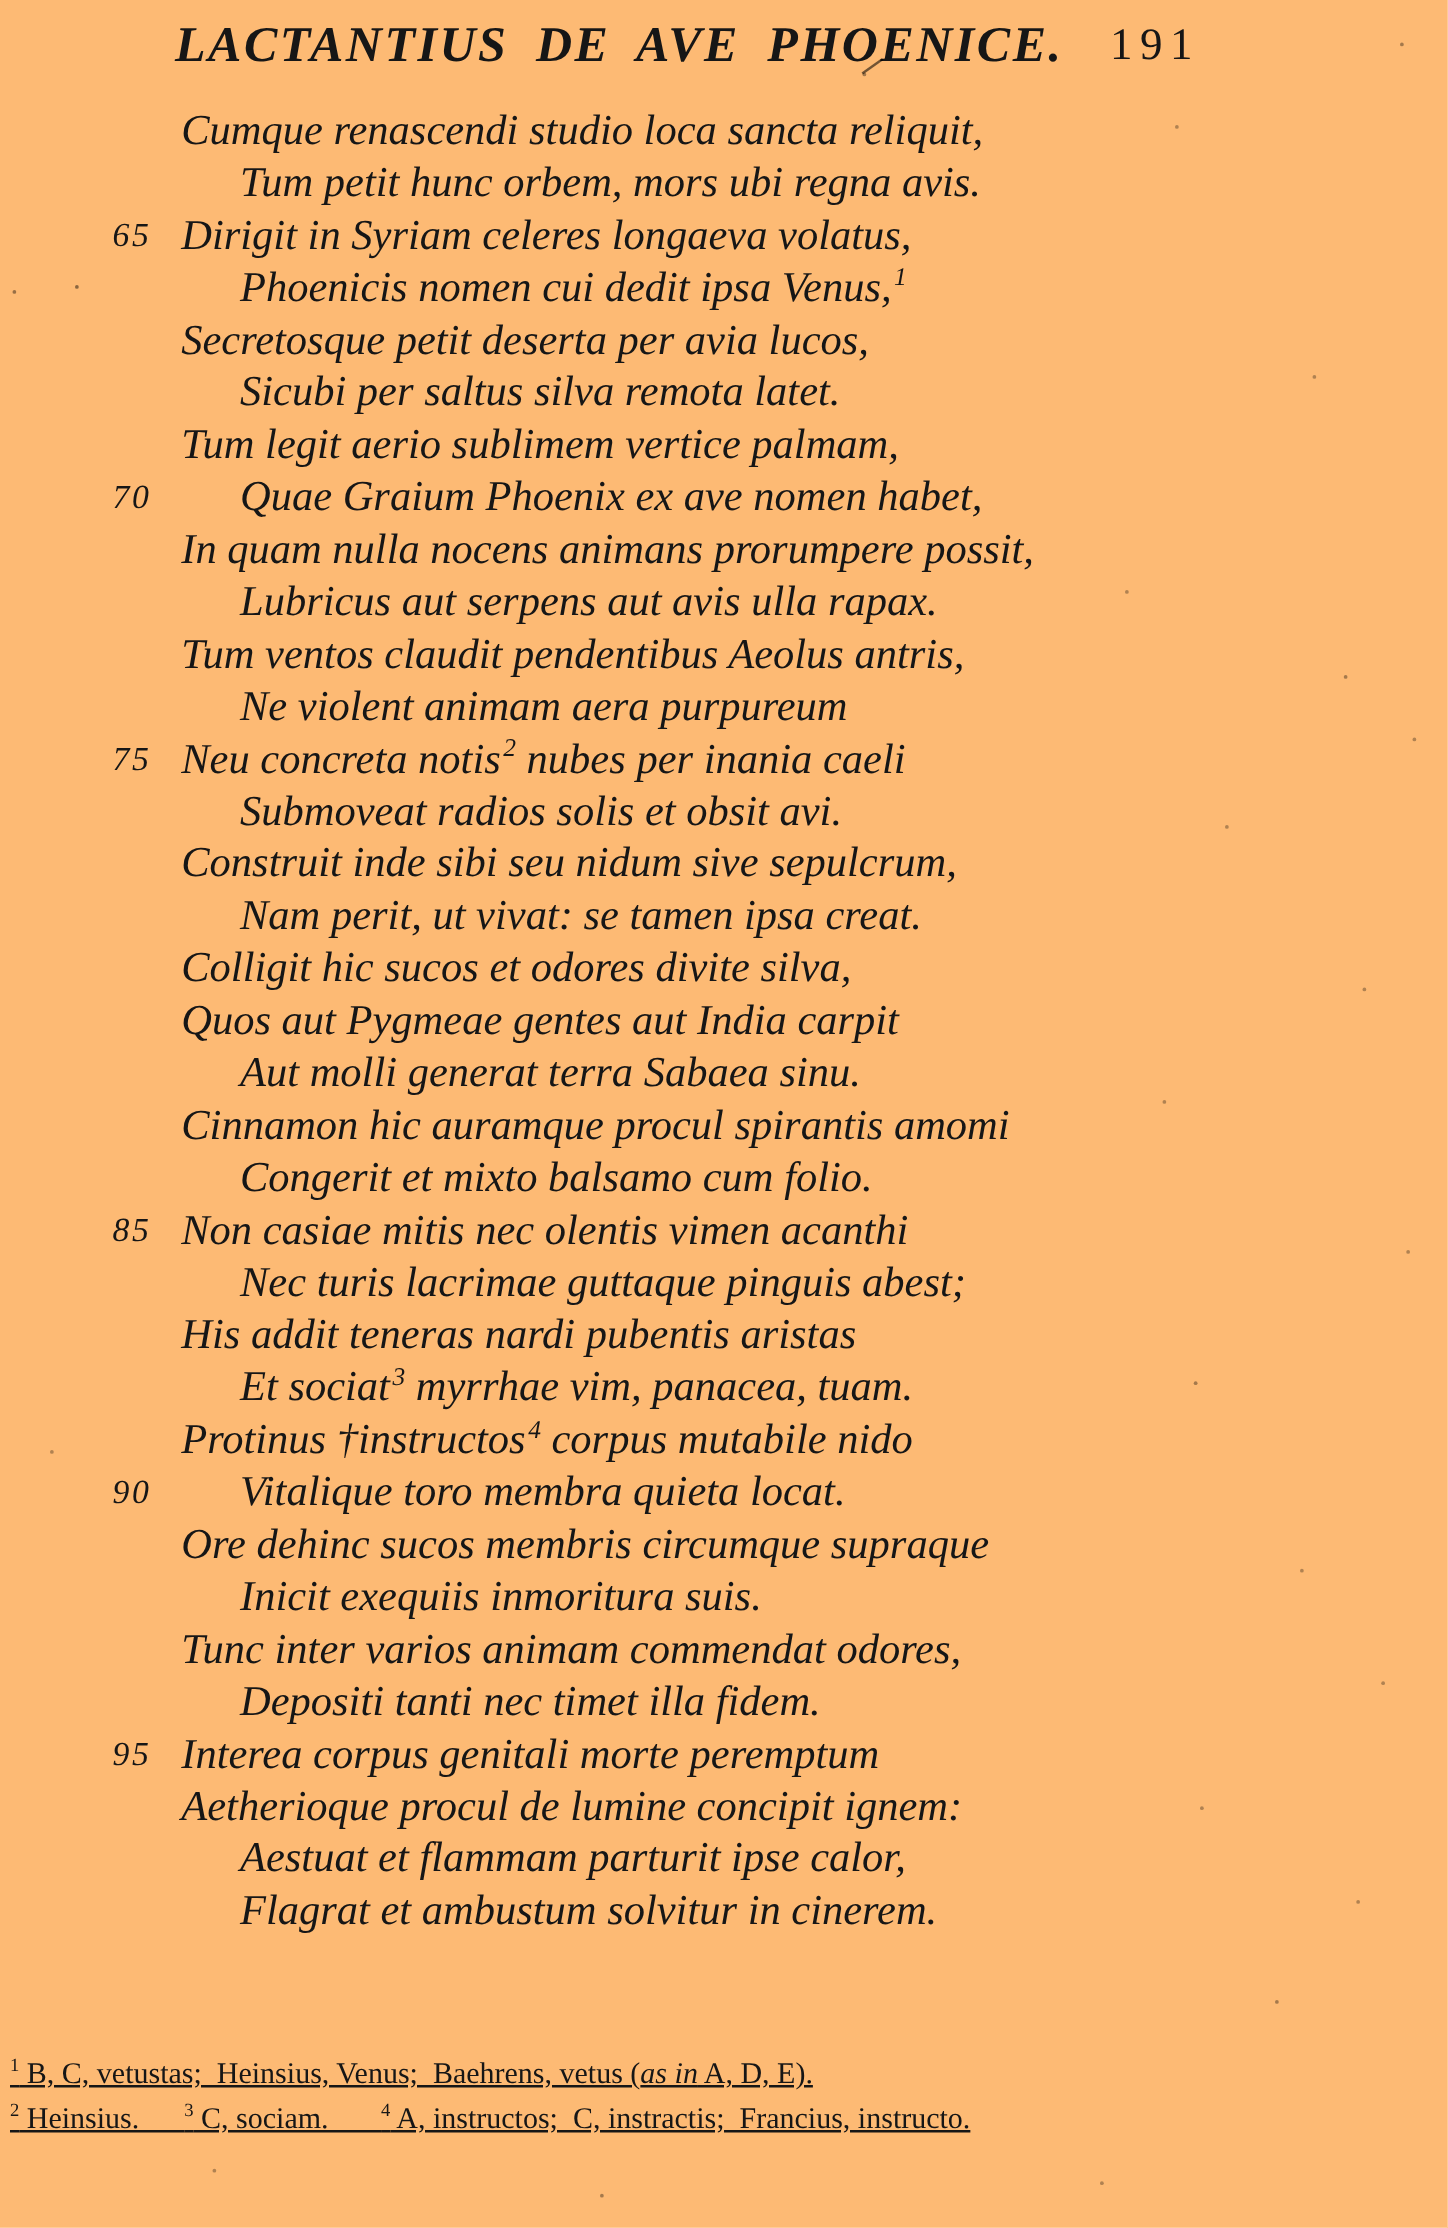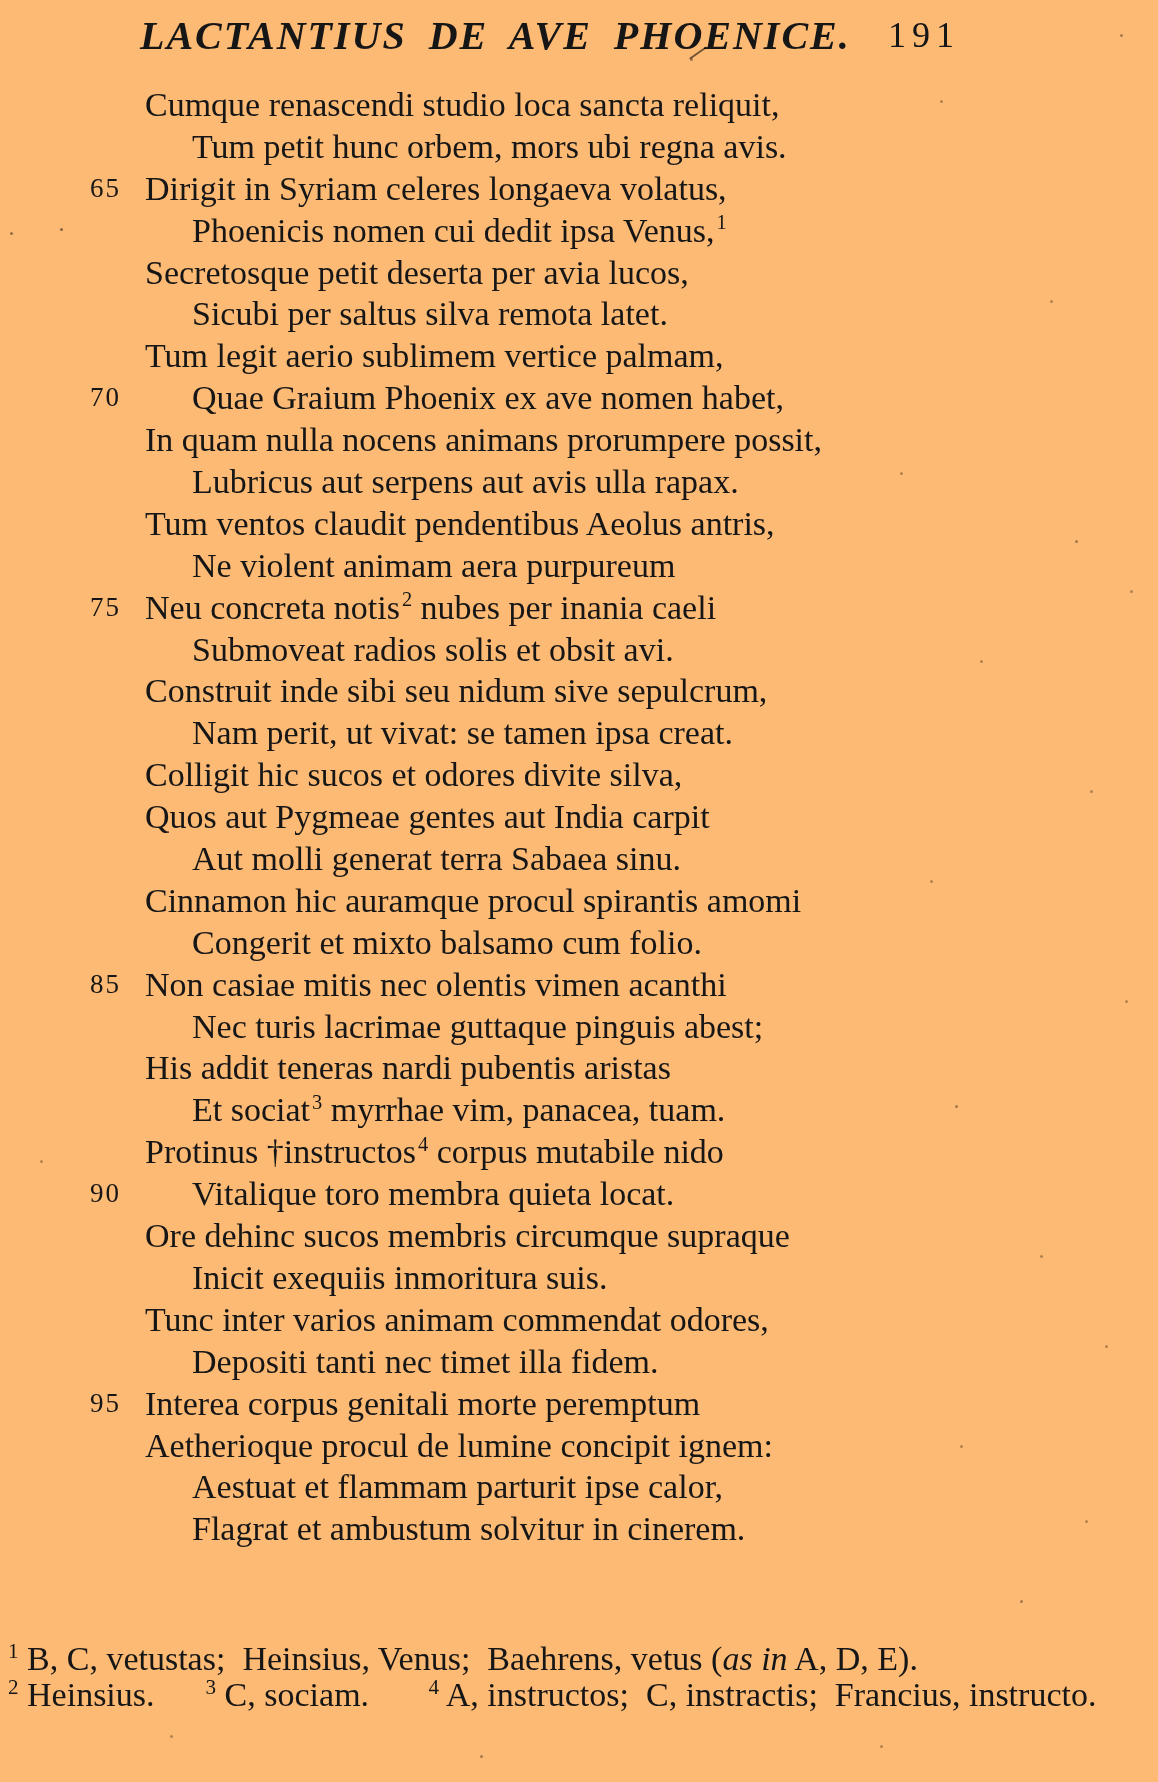--- a/index.html
+++ b/index.html
@@ -30,21 +30,21 @@
   .page-number {
     position: absolute;
     top: 14px; left: 888px;
     font-size: 36px;
     letter-spacing: 6px;
     font-variant-numeric: oldstyle-nums;
   }
   
   .poem {
     position: absolute;
-    top: 84px; left: 0; width: 1158px;
+    top: 84px; left: 0; width: 1158px; font-style: italic;
   }
   .vline {
     position: relative;
     height: 41.9px;
     white-space: nowrap;
     font-size: 34px;
     line-height: 41.9px;
   }
   .vline .num {
     position: absolute;
@@ -60,21 +60,22 @@
   .vline sup {
     font-size: 60%;
     vertical-align: super;
     line-height: 0;
     margin-left: 2px;
   }
   
   .footnotes {
     position: absolute;
     top: 1641px; left: 8px; width: 1100px;
-    font-size: 34px;
+    font-size: 24px;
+    text-decoration: underline;
   }
   .fnline {
     white-space: pre;
     line-height: 36px;
   }
   .fnline sup { font-size: 62%; vertical-align: super; line-height: 0; }
   .it { font-style: italic; }
   
   .specks {
     position: absolute; top: 0; left: 0;

